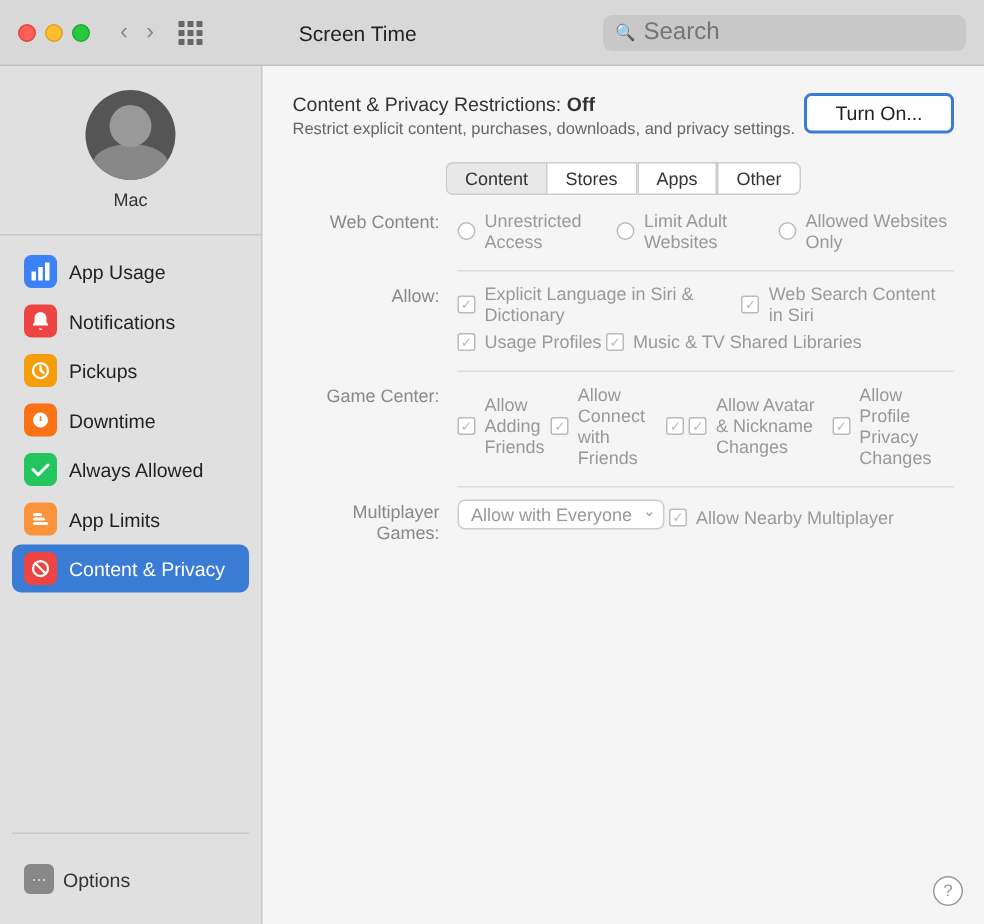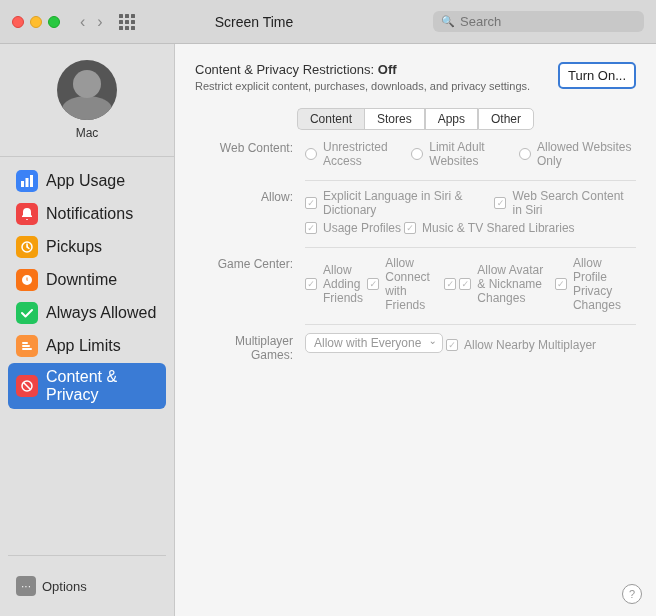--- a/index.html
+++ b/index.html
@@ -76,21 +76,21 @@
       background: #c8c8c8;
       border-radius: 6px;
       padding: 3px 8px;
       gap: 5px;
       min-width: 130px;
     }
     .search-box input {
       background: none;
       border: none;
       outline: none;
-      font-size: 13px;
+      font-size: 16px;
       color: #555;
       width: 100%;
     }
     .search-icon-svg { color: #888; font-size: 11px; }
     .main-content {
       display: flex;
       flex: 1;
       overflow: hidden;
     }
     .sidebar {
@@ -153,21 +153,21 @@
       border-radius: 6px;
       gap: 8px;
       cursor: pointer;
       margin-bottom: 1px;
     }
     .sidebar-item.active {
       background: #3a7bd5;
       color: white;
     }
     .sidebar-item-label {
-      font-size: 16px;
+      font-size: 13px;
       color: #222;
     }
     .sidebar-item.active .sidebar-item-label { color: white; }
     .sidebar-icon {
       width: 22px;
       height: 22px;
       border-radius: 5px;
       display: flex;
       align-items: center;
       justify-content: center;
@@ -229,21 +229,21 @@
       font-size: 13px;
       color: #333;
       margin-bottom: 3px;
     }
     .header-title strong { font-weight: 600; }
     .header-subtitle { font-size: 11px; color: #666; }
     .turn-on-btn {
       background: white;
       border: 2px solid #3a7bd5;
       border-radius: 5px;
-      padding: 4px 8px;
+      padding: 4px 19px;
       font-size: 13px;
       color: #222;
       cursor: pointer;
       white-space: nowrap;
       flex-shrink: 0;
     }
     .tabs-row {
       display: flex;
       justify-content: center;
       gap: 0;

